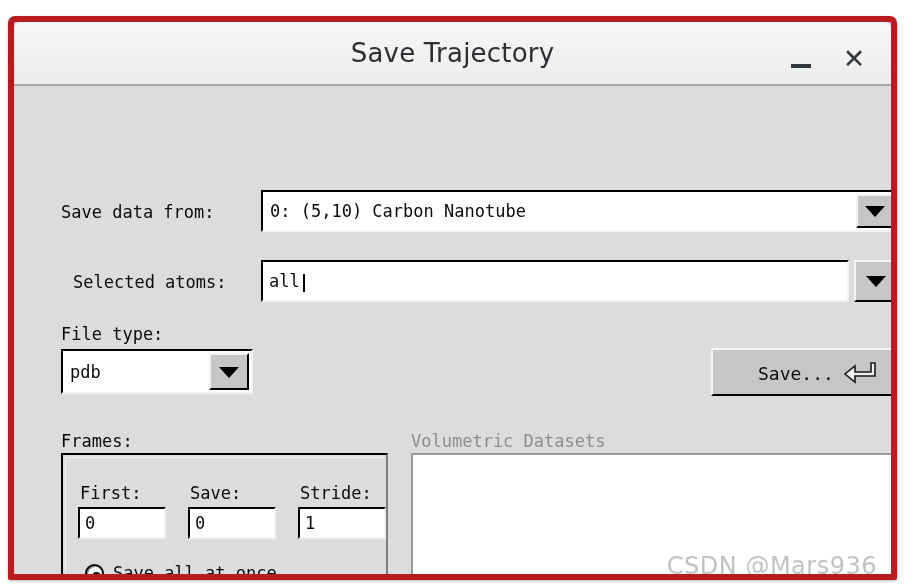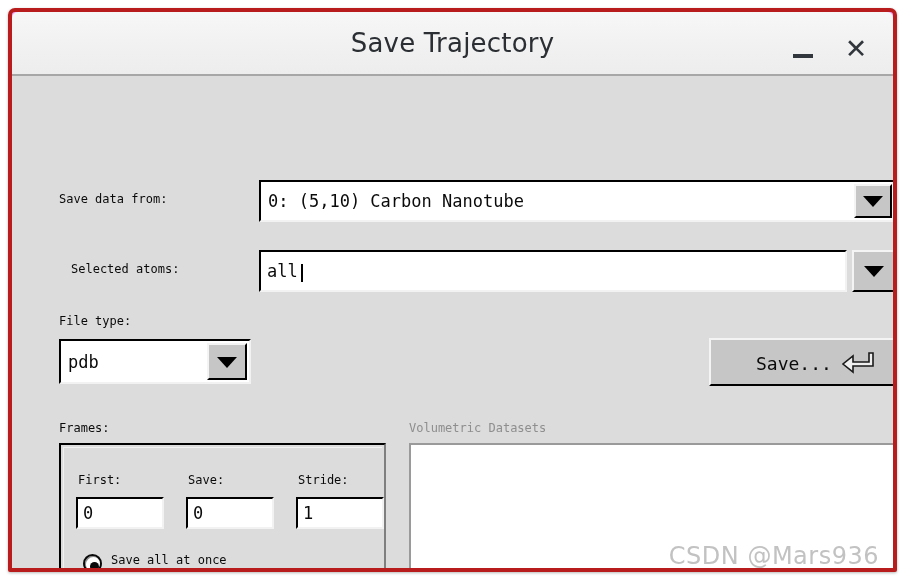--- a/index.html
+++ b/index.html
@@ -11,25 +11,25 @@
     width: 913px;
     height: 588px;
     font-family: "DejaVu Sans Mono", monospace;
     overflow: hidden;
   }
 
   
   .window {
     position: absolute;
     left: 8px;
-    top: 8px;
+    top: 16px;
     width: 889px;
     height: 564px;
     background: #f0abfc;
-    border: 4px solid #b91c1c;
+    border: 6px solid #b91c1c;
     border-radius: 7px 7px 2px 2px;
     box-sizing: border-box;
     box-shadow: 0 1px 3px rgba(0,0,0,0.28);
     overflow: hidden;
   }
 
   
   .titlebar {
     position: relative;
     height: 62px;
@@ -97,21 +97,21 @@
     border-top: 2px solid #f4f4f4;
     border-left: 2px solid #f4f4f4;
     border-right: 2px solid #000000;
     border-bottom: 2px solid #000000;
     box-sizing: border-box;
     padding-left: 8px;
   }
 
   .lbl {
     font-family: "DejaVu Sans Mono", monospace;
-    font-size: 12px;
+    font-size: 17px;
     color: #0a0a0a;
     white-space: nowrap;
   }
   .lbl-dis {
     color: #8e8e8e;
   }
 
   .field-text {
     font-family: "DejaVu Sans Mono", monospace;
     font-size: 17px;

